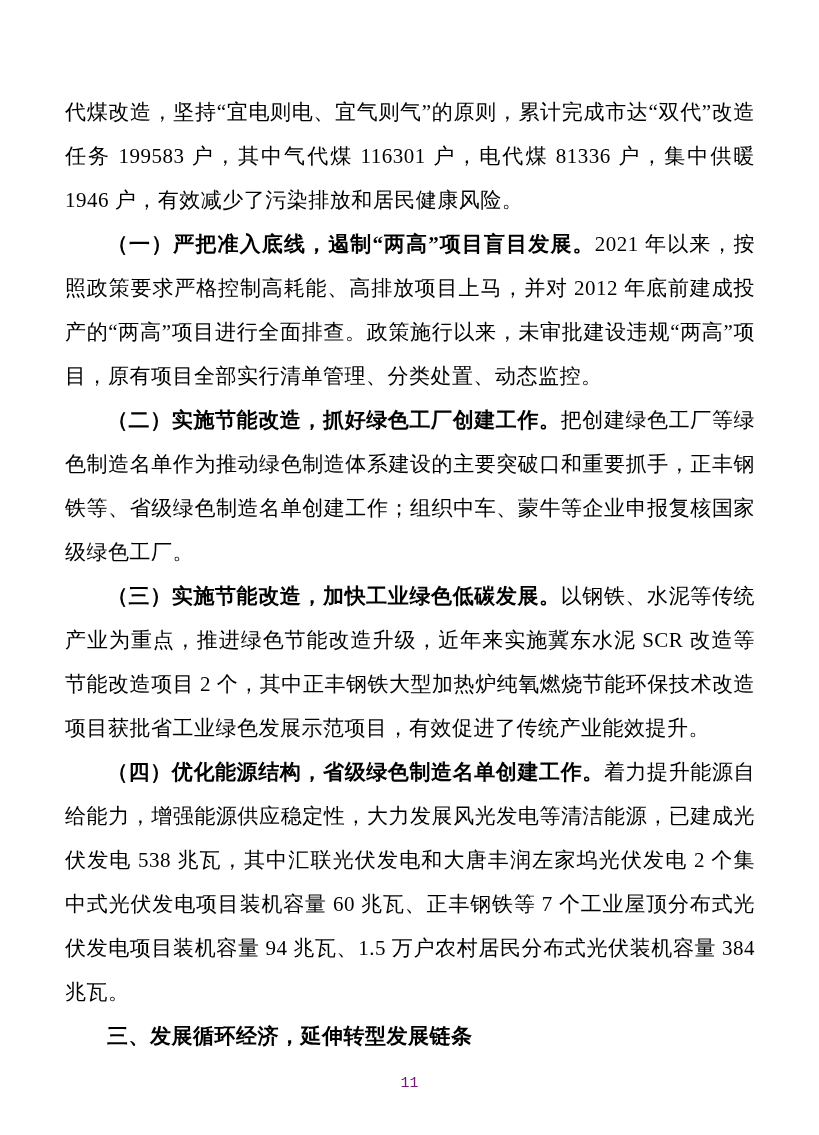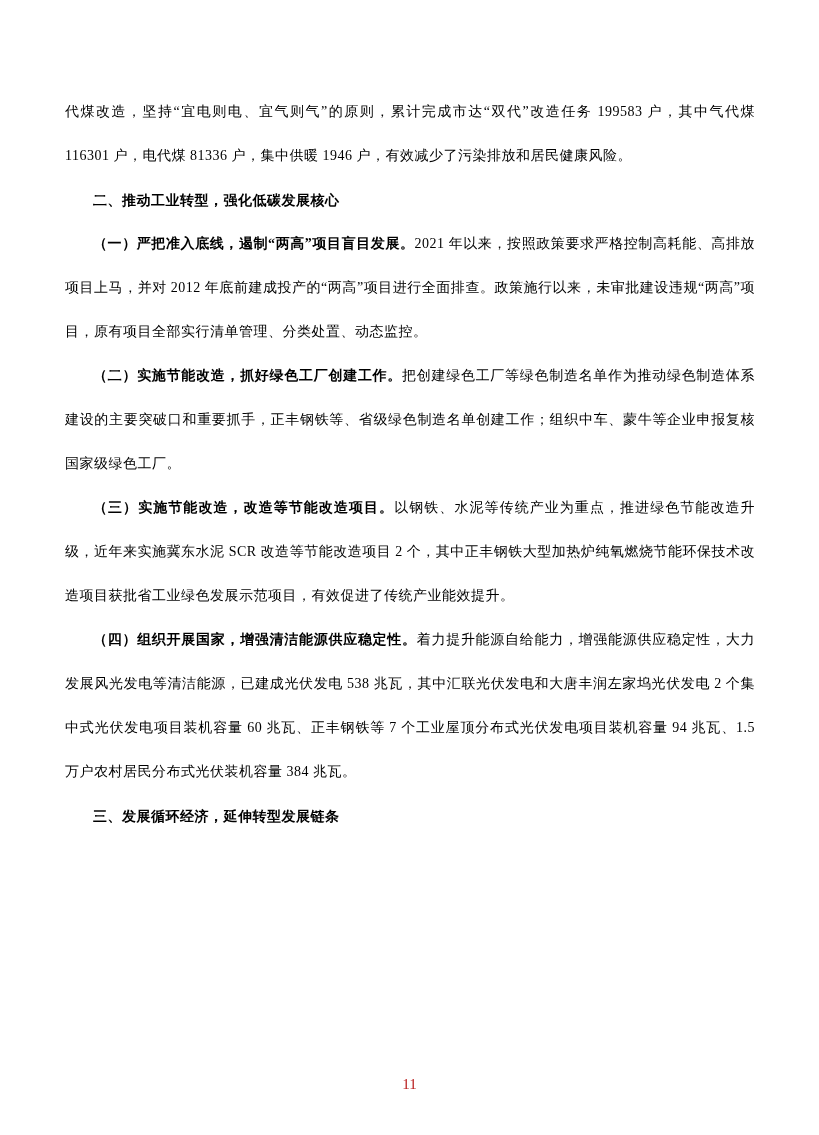--- a/index.html
+++ b/index.html
@@ -16,21 +16,21 @@
     font-family: "Liberation Serif", "DejaVu Serif", serif;
     color: #000000;
   }
   .body-text {
     position: absolute;
     left: 65px;
     top: 90px;
     width: 690px;
     height: 985px;
     overflow: hidden;
-    font-size: 14px;
+    font-size: 21px;
     line-height: 44px;
     text-align: justify;
     letter-spacing: 0.5px;
   }
   .body-text p {
     margin: 0;
     padding: 0;
     text-indent: 2em;
   }
   .body-text p.continuation {
@@ -47,40 +47,39 @@
   }
   .page-number {
     position: absolute;
     left: 0;
     right: 0;
     top: 1072px;
     height: 24px;
     text-align: center;
     font-size: 15px;
     line-height: 24px;
-    color: #b91c1c;
-    font-family: Liberation Serif, serif;
+    color: #701a75;
+    font-family: Liberation Mono, monospace;
   }
 </style>
 </head>
 <body>
 
 <div class="page">
   <div class="body-text">
 
     <p class="continuation"><span>代煤改造，坚持“宜电则电、宜气则气”的原则，累计完成市达“双代”改造任务 199583 户，其中气代煤 116301 户，电代煤 81336 户，集中供暖 1946 户，有效减少了污染排放和居民健康风险。</span></p>
 
-    <p class="section-heading">二、推动工业转型，强化低碳发展核心</p>
 
     <p><span class="lead">（一）严把准入底线，遏制“两高”项目盲目发展。</span><span>2021 年以来，按照政策要求严格控制高耗能、高排放项目上马，并对 2012 年底前建成投产的“两高”项目进行全面排查。政策施行以来，未审批建设违规“两高”项目，原有项目全部实行清单管理、分类处置、动态监控。</span></p>
 
     <p><span class="lead">（二）实施节能改造，抓好绿色工厂创建工作。</span><span>把创建绿色工厂等绿色制造名单作为推动绿色制造体系建设的主要突破口和重要抓手，正丰钢铁等、省级绿色制造名单创建工作；组织中车、蒙牛等企业申报复核国家级绿色工厂。</span></p>
 
-    <p><span class="lead">（三）实施节能改造，改造等节能改造项目。</span><span>以钢铁、水泥等传统产业为重点，推进绿色节能改造升级，近年来实施冀东水泥 SCR 改造等节能改造项目 2 个，其中正丰钢铁大型加热炉纯氧燃烧节能环保技术改造项目获批省工业绿色发展示范项目，有效促进了传统产业能效提升。</span></p>
+    <p><span class="lead">（三）实施节能改造，加快工业绿色低碳发展。</span><span>以钢铁、水泥等传统产业为重点，推进绿色节能改造升级，近年来实施冀东水泥 SCR 改造等节能改造项目 2 个，其中正丰钢铁大型加热炉纯氧燃烧节能环保技术改造项目获批省工业绿色发展示范项目，有效促进了传统产业能效提升。</span></p>
 
-    <p><span class="lead">（四）组织开展国家，增强清洁能源供应稳定性。</span><span>着力提升能源自给能力，增强能源供应稳定性，大力发展风光发电等清洁能源，已建成光伏发电 538 兆瓦，其中汇联光伏发电和大唐丰润左家坞光伏发电 2 个集中式光伏发电项目装机容量 60 兆瓦、正丰钢铁等 7 个工业屋顶分布式光伏发电项目装机容量 94 兆瓦、1.5 万户农村居民分布式光伏装机容量 384 兆瓦。</span></p>
+    <p><span class="lead">（四）优化能源结构，省级绿色制造名单创建工作。</span><span>着力提升能源自给能力，增强能源供应稳定性，大力发展风光发电等清洁能源，已建成光伏发电 538 兆瓦，其中汇联光伏发电和大唐丰润左家坞光伏发电 2 个集中式光伏发电项目装机容量 60 兆瓦、正丰钢铁等 7 个工业屋顶分布式光伏发电项目装机容量 94 兆瓦、1.5 万户农村居民分布式光伏装机容量 384 兆瓦。</span></p>
 
     <p class="section-heading">三、发展循环经济，延伸转型发展链条</p>
 
   </div>
 
   <div class="page-number">11</div>
 </div>
 
 </body></html>

